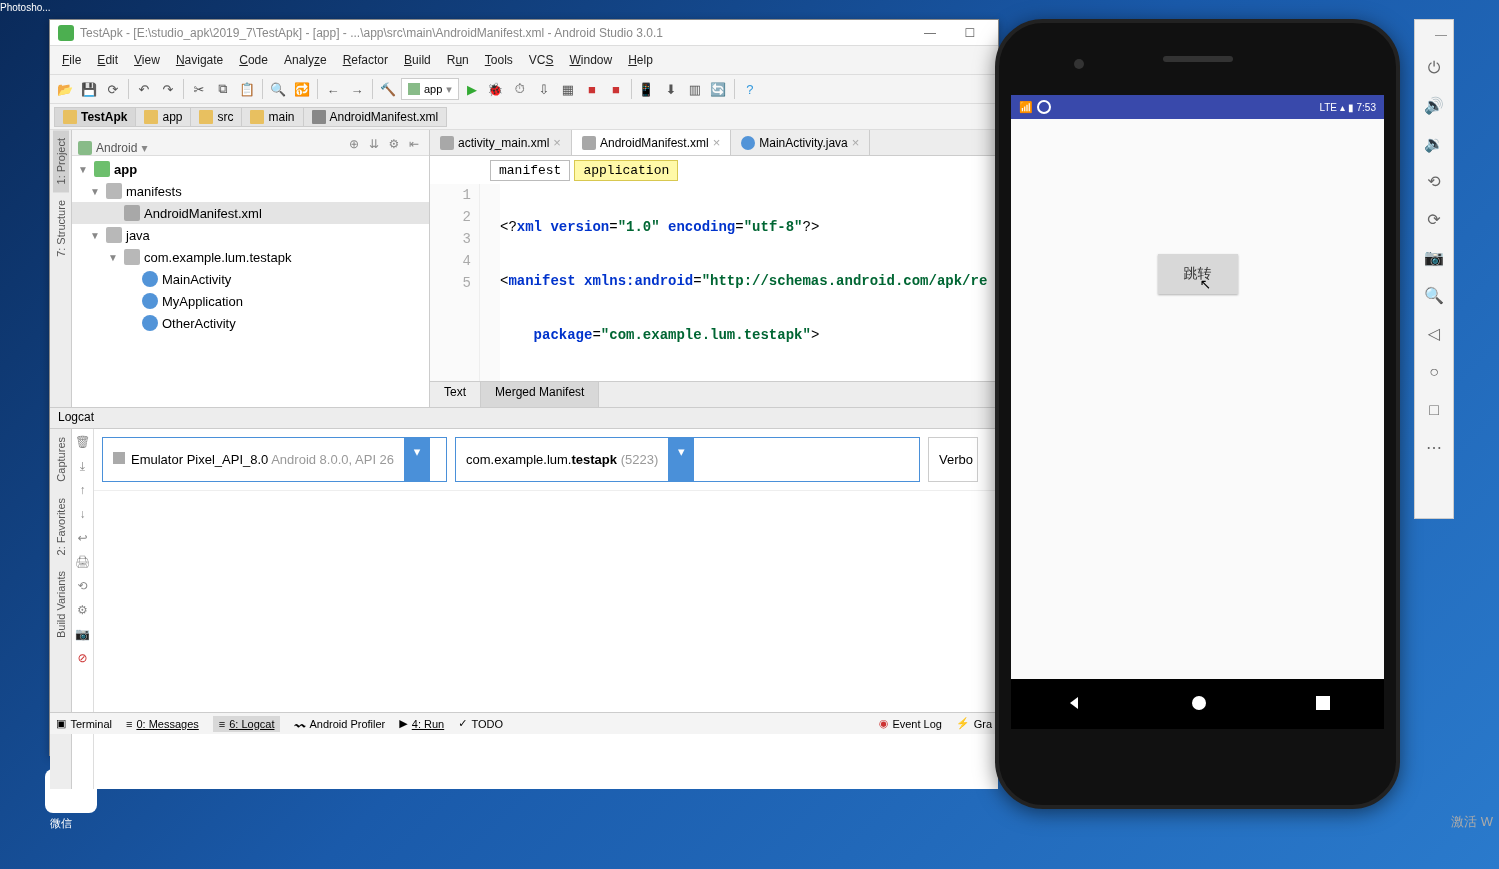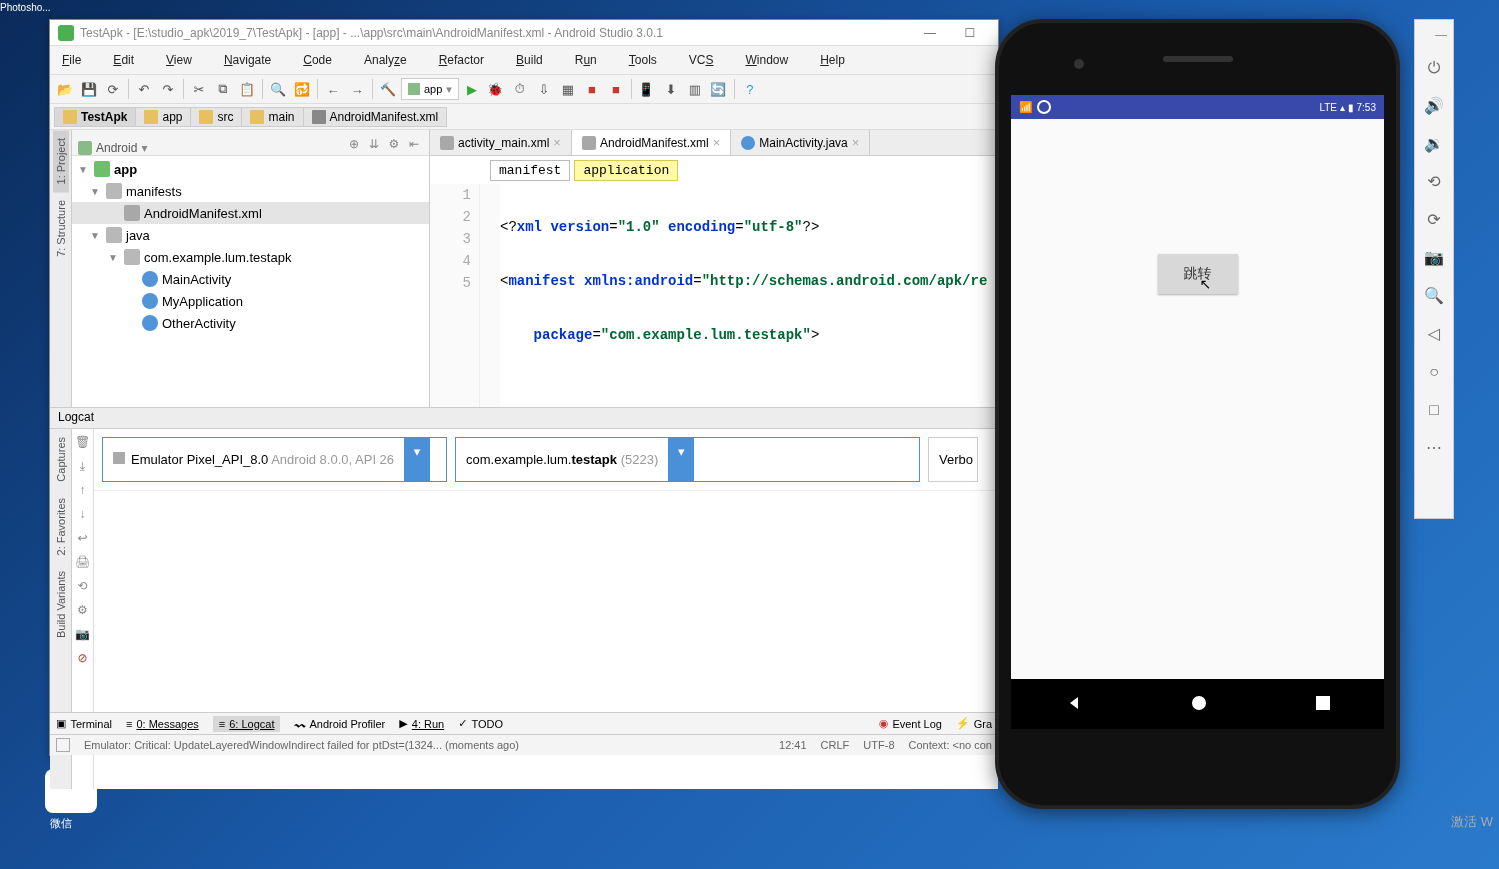--- a/index.html
+++ b/index.html
@@ -3,21 +3,21 @@
 <meta charset="utf-8">
 <style>
 * { box-sizing: border-box; margin: 0; padding: 0; }
 body { font-family: "Segoe UI", Arial, sans-serif; font-size: 12px; background: #1a4a8c; width: 1499px; height: 869px; overflow: hidden; position: relative; }
 .desktop-bg { position: absolute; inset: 0; background: linear-gradient(135deg, #0a2a5a 0%, #1a5aaa 50%, #2a7acc 100%); }
 .ide-window { position: absolute; left: 49px; top: 19px; width: 950px; height: 737px; background: #f4f4f4; border: 1px solid #888; box-shadow: 0 2px 8px rgba(0,0,0,0.3); }
 .titlebar { display: flex; align-items: center; height: 26px; background: #fff; border-bottom: 1px solid #ddd; padding: 0 8px; color: #888; font-size: 12px; }
 .titlebar .icon-studio { width: 16px; height: 16px; background: #4caf50; border-radius: 3px; margin-right: 6px; }
 .titlebar .spacer { flex: 1; }
 .titlebar .winbtn { width: 40px; height: 26px; text-align: center; line-height: 26px; color: #666; cursor: pointer; }
-.menubar { display: flex; gap: 20px; height: 28px; align-items: center; padding: 0 6px; background: #f4f4f4; }
+.menubar { display: flex; gap: 4px; height: 28px; align-items: center; padding: 0 6px; background: #f4f4f4; }
 .menubar span { padding: 2px 6px; cursor: pointer; color: #222; }
 .menubar span u { text-decoration: underline; }
 .toolbar { display: flex; align-items: center; height: 30px; background: #f4f4f4; border-top: 1px solid #ddd; border-bottom: 1px solid #ddd; padding: 0 4px; gap: 2px; }
 .tbtn { width: 22px; height: 22px; display: flex; align-items: center; justify-content: center; cursor: pointer; font-size: 13px; color: #555; border-radius: 2px; }
 .tsep { width: 1px; height: 20px; background: #ccc; margin: 0 2px; }
 .run-config { display: flex; align-items: center; height: 22px; border: 1px solid #ccc; padding: 0 6px; background: #fff; font-size: 11px; gap: 4px; }
 .breadcrumb { display: flex; align-items: center; height: 26px; background: #f4f4f4; border-bottom: 1px solid #ddd; padding: 0 4px; font-size: 12px; }
 .bc-item { display: flex; align-items: center; padding: 2px 8px; background: #e4e4e4; border: 1px solid #ccc; margin-right: -1px; position: relative; }
 .bc-item.first { background: #d8d8d8; font-weight: bold; }
 .bc-icon { width: 14px; height: 14px; margin-right: 4px; }
@@ -304,20 +304,24 @@
         </div>
         <div class="fold-col"></div>
         <div class="code-lines">
           <div class="cline"><span class="punc">&lt;?</span><span class="tag">xml version</span><span class="punc">=</span><span class="val">"1.0"</span><span class="attr"> encoding</span><span class="punc">=</span><span class="val">"utf-8"</span><span class="punc">?&gt;</span></div>
           <div class="cline"><span class="punc">&lt;</span><span class="tag">manifest </span><span class="attr">xmlns:android</span><span class="punc">=</span><span class="val">"http://schemas.android.com/apk/re</span></div>
           <div class="cline">    <span class="attr">package</span><span class="punc">=</span><span class="val">"com.example.lum.testapk"</span><span class="punc">&gt;</span></div>
           <div class="cline"></div>
           
         </div>
       </div>
+      <div class="bottom-tabs">
+        <div class="btab">Text</div>
+        <div class="btab active">Merged Manifest</div>
+      </div>
     </div>
   </div>
 
   <div class="logcat-header">Logcat</div>
   <div class="logcat-panel">
     <div class="side-tab-bar">
       <div class="side-tab">Captures</div>
       <div class="side-tab">2: Favorites</div>
       <div class="side-tab">Build Variants</div>
     </div>
@@ -359,29 +363,20 @@
     <div class="bbitem">▶ <u>4: Run</u></div>
     <div class="bbitem">✓ <span>TODO</span></div>
     <div style="flex:1"></div>
     <div class="bbitem">
         <span style="color:#c33">◉</span> 
         <span>Event Log</span>
       </div>
     <div class="bbitem">⚡ <span>Gra</span></div>
   </div>
 
-  <div class="status-bar">
-    <span style="width:14px;height:14px;border:1px solid #aaa"></span>
-    <span>Emulator: Critical: UpdateLayeredWindowIndirect failed for ptDst=(1324... (moments ago)</span>
-    <div class="sbspacer"></div>
-    <span>12:41</span>
-    <span>CRLF</span>
-    <span>UTF-8</span>
-    <span>Context: &lt;no con</span>
-  </div>
 </div>
 
 <div class="emulator">
   <div class="phone-top">
       <div class="camera-dot"></div>
       <div class="earpiece"></div>
     </div>
   <div class="phone-screen">
     <div class="status-bar-phone">
       <div class="sb-icons">

